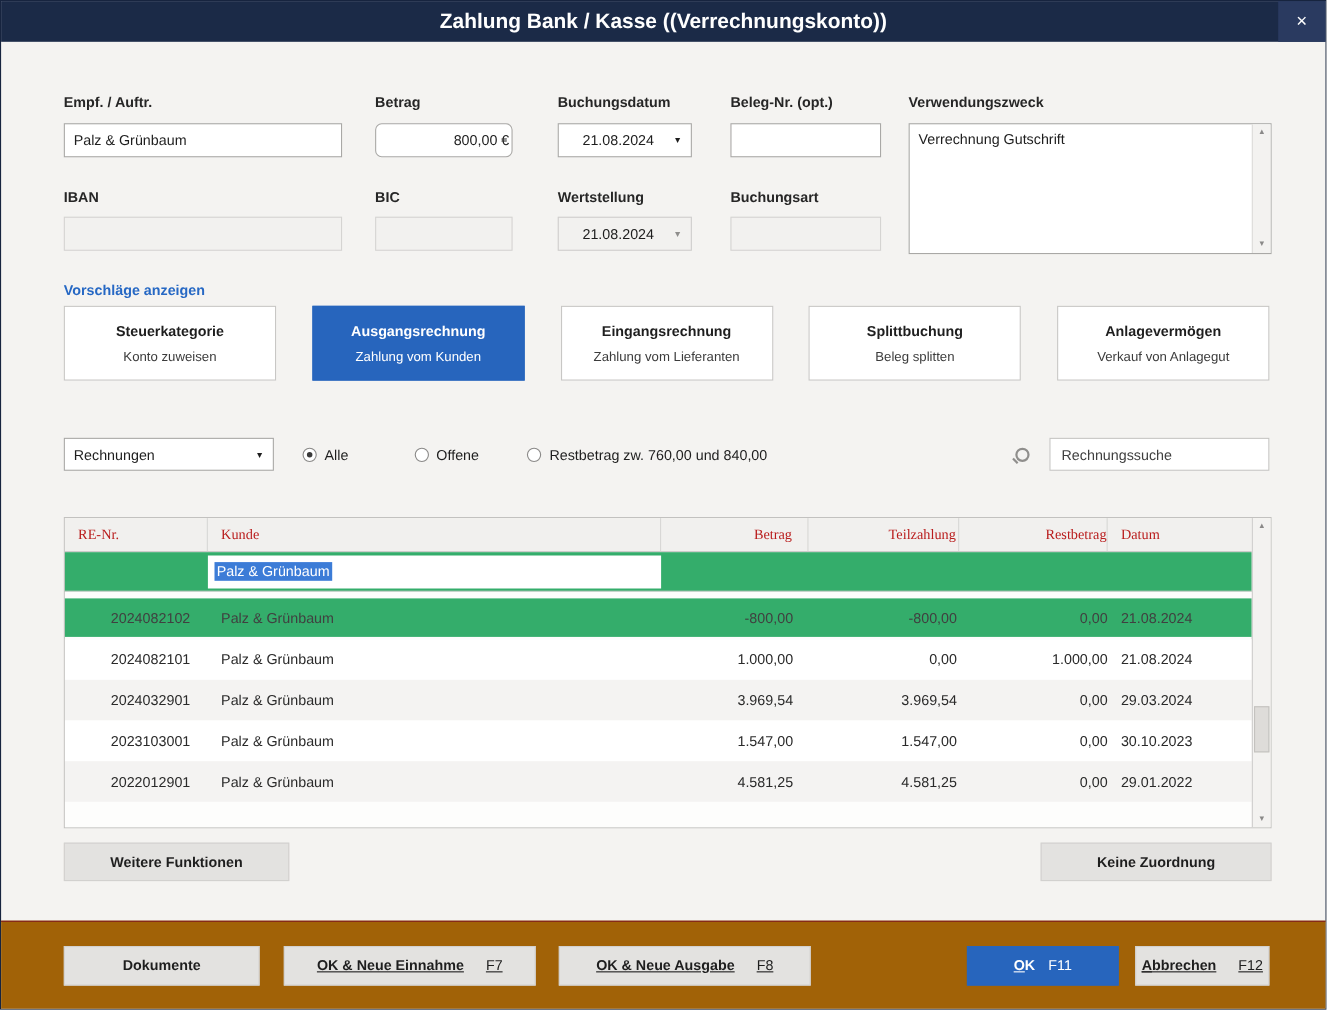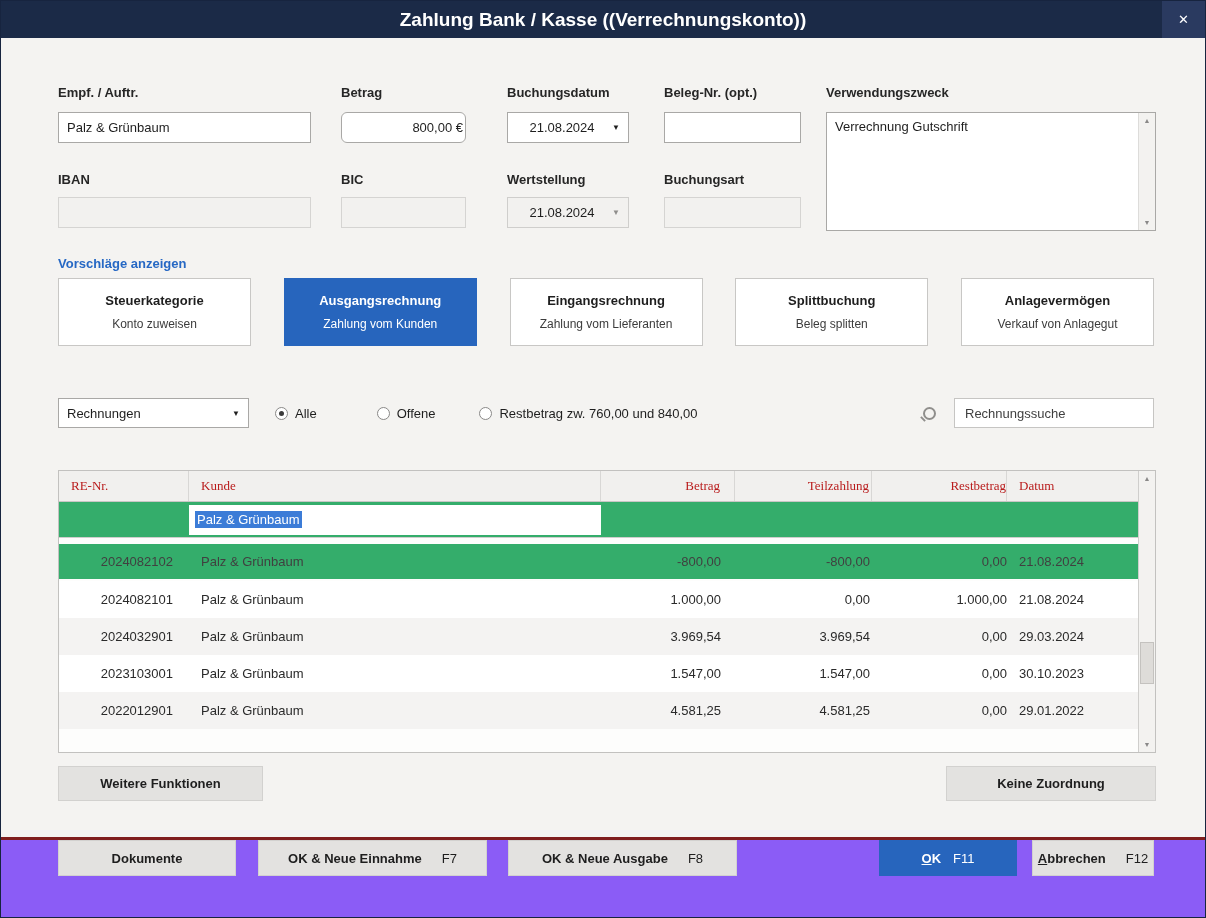--- a/index.html
+++ b/index.html
@@ -99,24 +99,24 @@
   .sc-track { flex:1; width:100%; position:relative; }
   .sc-thumb { position:absolute; top:62%; left:1px; right:1px; height:42px;
               background:#dedcd9; border:1px solid #c4c2bf; }
 
   
   .action-row { margin-top:13px; width:1098px; display:flex; justify-content:space-between; }
   .gbtn { height:35px; background:#e3e2e0; border:1px solid #d2d1cf; color:#1e1e1e;
           font:700 13px "Liberation Sans", sans-serif; cursor:pointer; }
   .w-wf { width:205px; } .w-kz { width:210px; }
 
-  .footer { flex:0 0 auto; height:80px; border-top:3px solid #7f1d1d; background:#8b5cf6;
-            display:flex; padding:0 51px 0 57px; }
+  .footer { flex:0 0 auto; height:80px; border-top:1px solid #7f1d1d; background:#a16207;
+            display:flex; align-items:center; padding:0 51px 0 57px; }
   .fbtn { height:36px; } .dok { width:178px; }
-  .wkey { display:inline-flex; align-items:center; justify-content:center; gap:20px; width:229px; }
+  .wkey { display:inline-flex; align-items:center; justify-content:center; gap:20px; width:229px;text-decoration:underline; }
   .key { font-weight:400; }
   .m22 { margin-left:22px; } .m21 { margin-left:21px; }
   .bbtn { margin-left:auto; width:138px; height:36px; background:#2765bd; border:1px solid #2765bd;
           color:#fff; font:700 13px "Liberation Sans", sans-serif; cursor:pointer;
           display:inline-flex; align-items:center; justify-content:center; gap:12px; }
   .abbr { width:122px; margin-left:15px; }
 </style>
 </head>
 <body>
 

